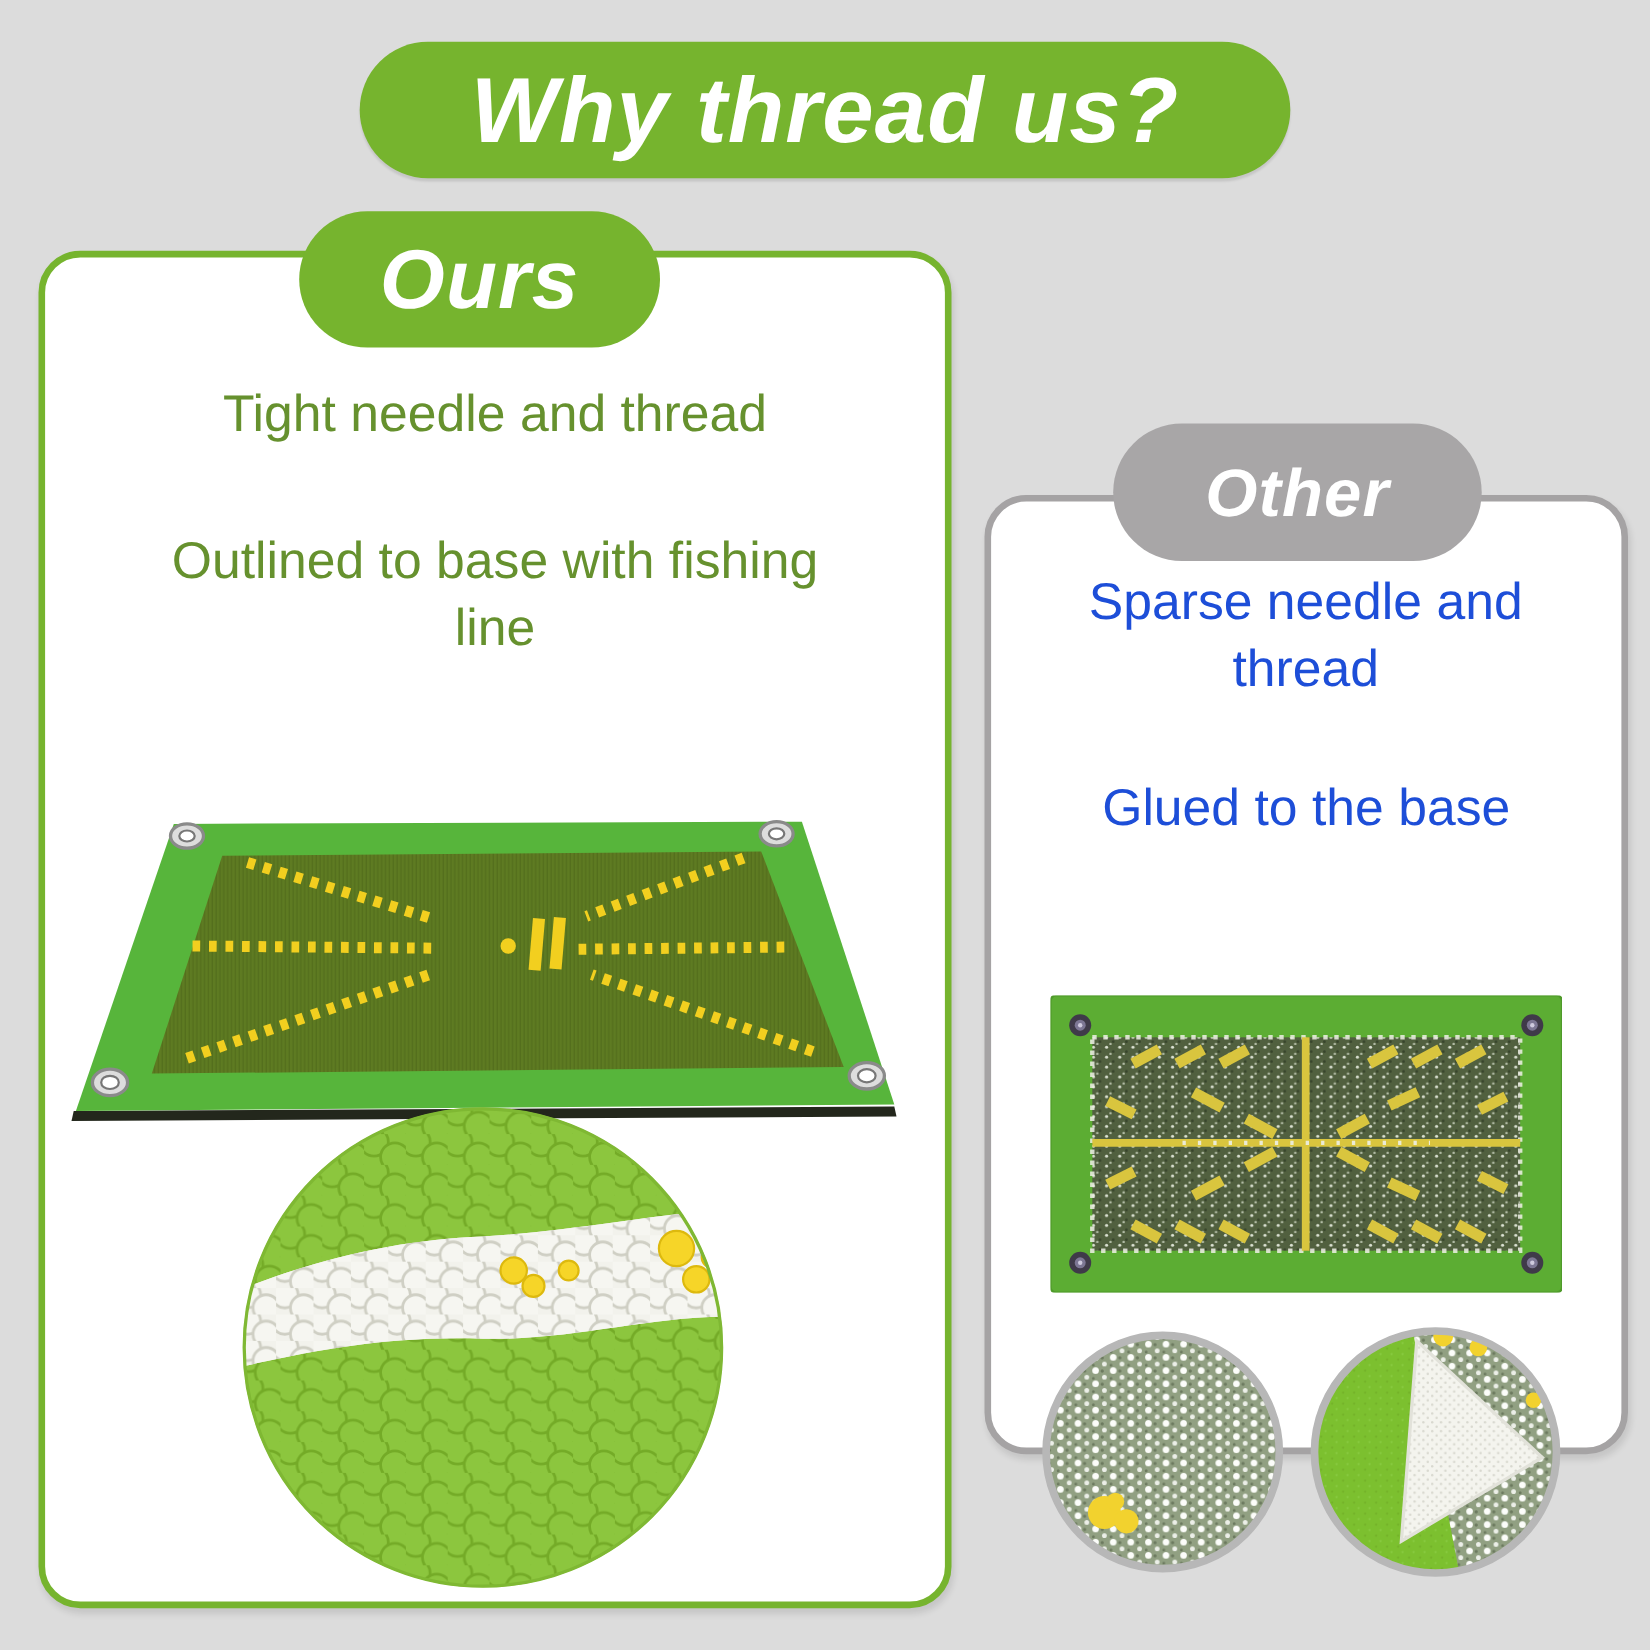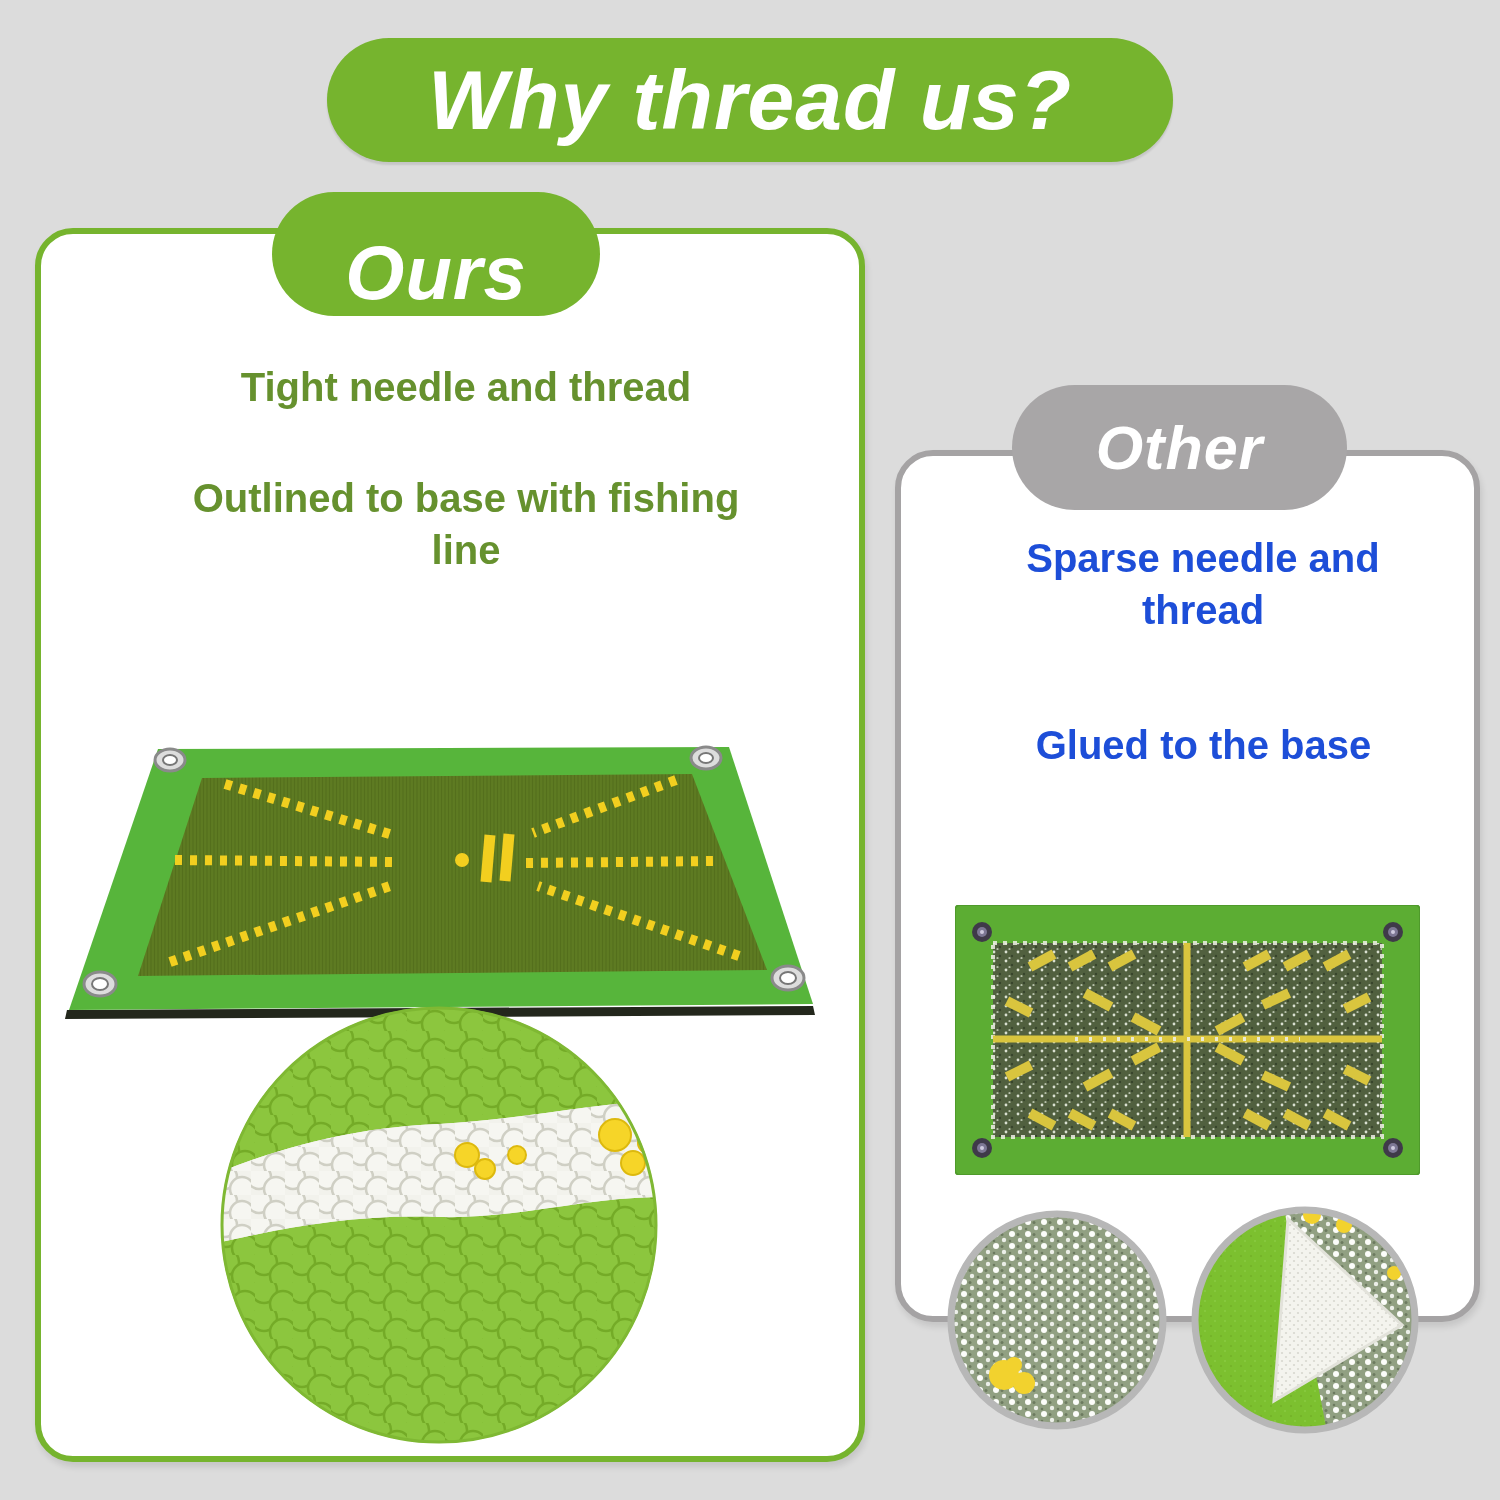--- a/index.html
+++ b/index.html
@@ -9,31 +9,31 @@
     background:#dcdcdc;
     font-family:"Liberation Sans",sans-serif;
   }
   .pill{
     position:absolute;display:flex;align-items:center;justify-content:center;
     color:#ffffff;font-weight:bold;font-style:italic;border-radius:999px;
     z-index:4;letter-spacing:1px;
   }
   .title-pill{left:327px;top:38px;width:846px;height:124px;background:#76b42e;font-size:84px;
     box-shadow:0 3px 2px rgba(0,0,0,0.10);}
-  .ours-pill{left:272px;top:192px;width:328px;height:124px;background:#76b42e;font-size:76px;align-items:flex-end;}
+  .ours-pill{left:272px;top:192px;width:328px;height:124px;background:#76b42e;font-size:76px;}
   .other-pill{left:1012px;top:385px;width:335px;height:125px;background:#a8a6a7;font-size:61px;}
   .panel{position:absolute;background:#ffffff;border-radius:38px;box-sizing:border-box;z-index:1;
     box-shadow:2px 5px 6px rgba(0,0,0,0.10);}
   .panel-ours{left:35px;top:228px;width:830px;height:1234px;border:6px solid #76b42e;}
   .panel-other{left:895px;top:450px;width:585px;height:872px;border:6px solid #a5a3a4;}
-  .pt{position:absolute;margin:16px;text-align:center;font-size:40px;line-height:1.3;z-index:2;font-weight:bold;}
+  .pt{position:absolute;margin:0;text-align:center;font-size:47px;line-height:1.3;z-index:2;}
   .pt-green{color:#66912e;}
   .pt-gray{color:#1d4ed8;}
   .ours-p1{left:35px;top:345px;width:830px;}
-  .ours-p2{left:140px;top:456px;width:620px;}
+  .ours-p2{left:140px;top:478px;width:620px;}
   .ours-p3{left:35px;top:643px;width:830px;}
   .other-p1{left:967px;top:516px;width:440px;}
   .other-p2{left:895px;top:703px;width:585px;}
   .other-p3{left:895px;top:828px;width:585px;}
   .fig{position:absolute;}
   .fig-ours-mat{left:30px;top:732px;width:800px;height:290px;z-index:2;}
   .fig-ours-detail{left:217px;top:1003px;width:444px;height:444px;z-index:3;}
   .fig-other-mat{left:955px;top:905px;width:465px;height:270px;z-index:2;}
   .fig-other-d1{left:944px;top:1207px;width:226px;height:226px;z-index:5;}
   .fig-other-d2{left:1188px;top:1203px;width:234px;height:234px;z-index:5;}

